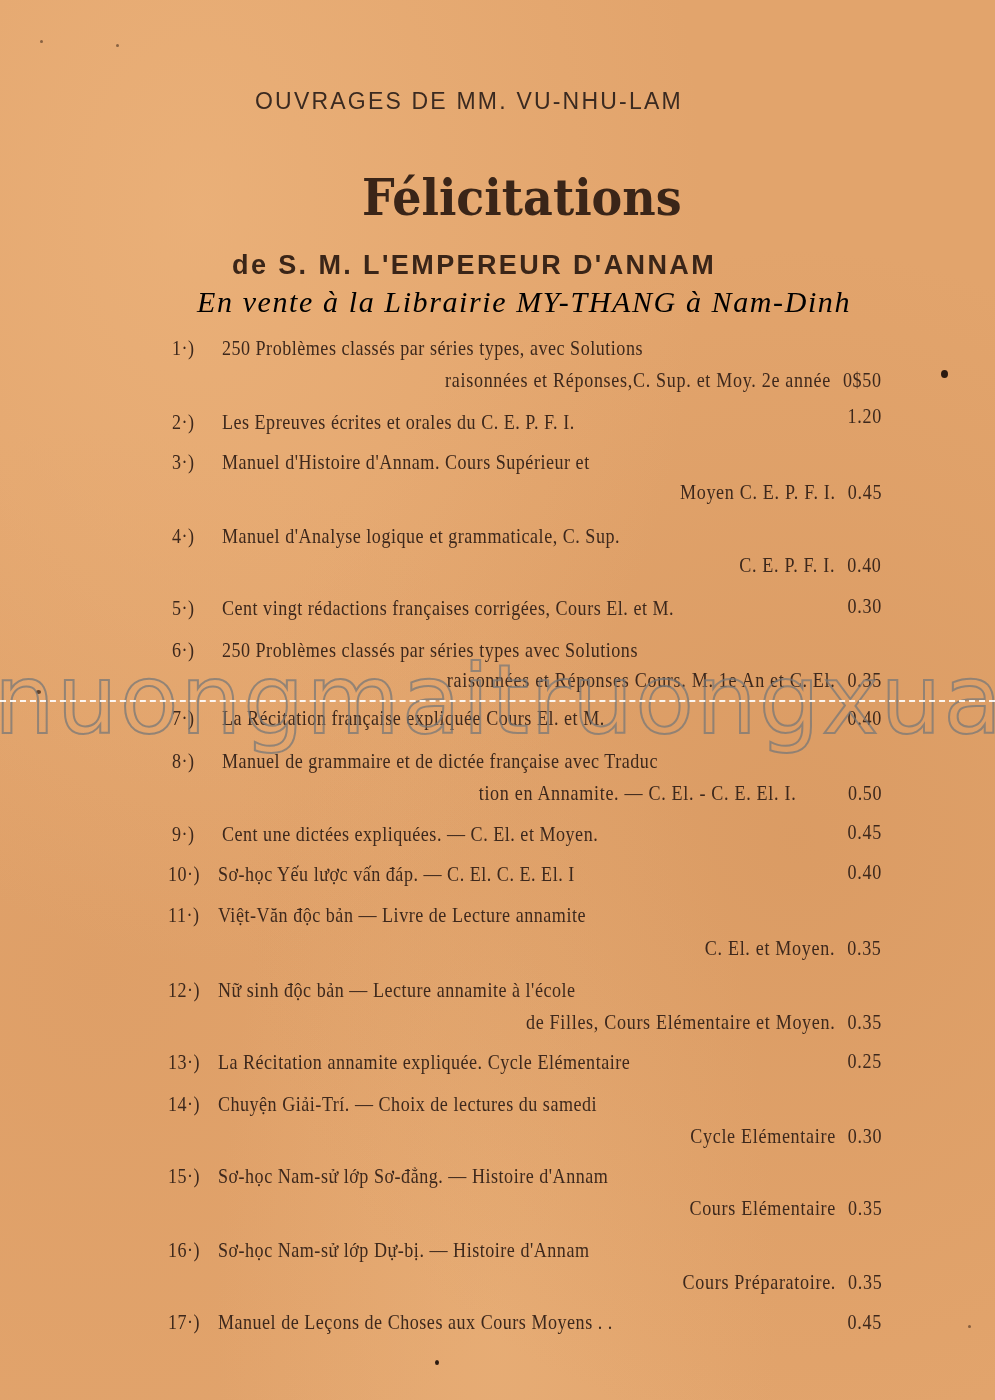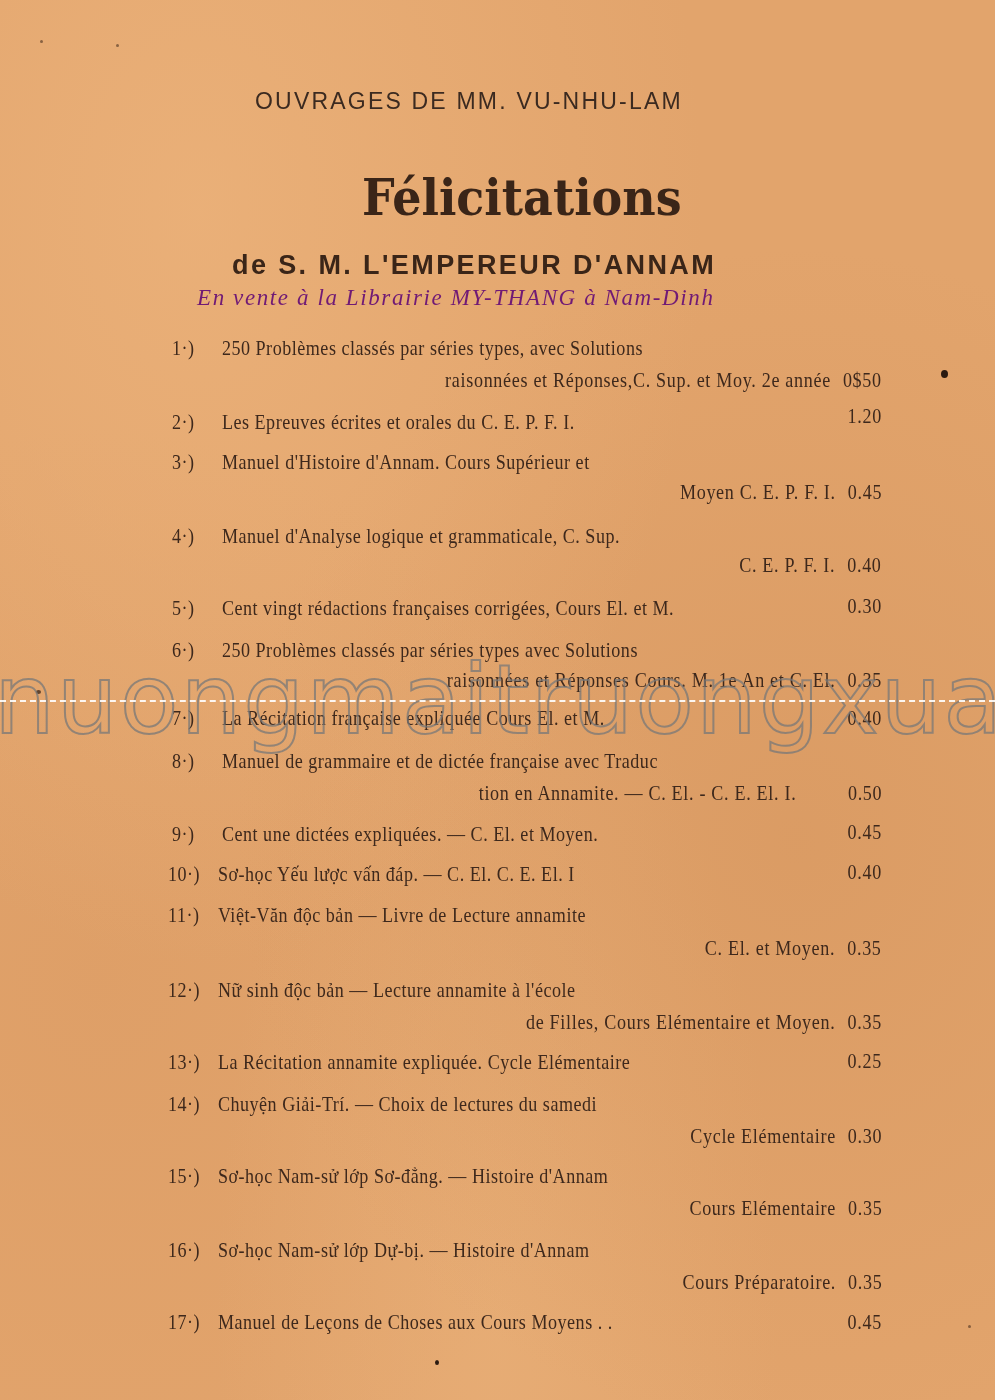--- a/index.html
+++ b/index.html
@@ -28,21 +28,21 @@
     top: 168px; left: 362px; width: 340px; text-align: left;
     font-family: "DejaVu Serif", serif; font-weight: bold; font-size: 50px; letter-spacing: 0px;
     color: #3a2518; transform: scaleX(0.92); transform-origin: left;
   }
   .hdr-3 {
     top: 238px; left: 232px; width: 600px; text-align: left;
     font-family: "Liberation Sans", sans-serif; font-weight: bold; font-size: 27px; letter-spacing: 2.4px; color: #3a2518; margin-top: 12px;
   }
   .hdr-4 {
     top: 285px; left: 197px; width: 680px; text-align: left;
-    font-family: "Liberation Serif", serif; font-style: italic; font-size: 23px; letter-spacing: 1.6px; color: #701a75;
+    font-family: "Liberation Serif", serif; font-style: italic; font-size: 30px; letter-spacing: 1.6px; color: #000000;
   }
   .item-line {
     position: absolute; white-space: nowrap;
     font-family: "Liberation Serif", serif; font-size: 21px; color: #3d281c;
     transform: scaleX(0.86); transform-origin: left;
     letter-spacing: 0.6px;
   }
   .num { display: inline-block; width: 58px; }
   .price-line {
     position: absolute; right: 113px; white-space: nowrap;

